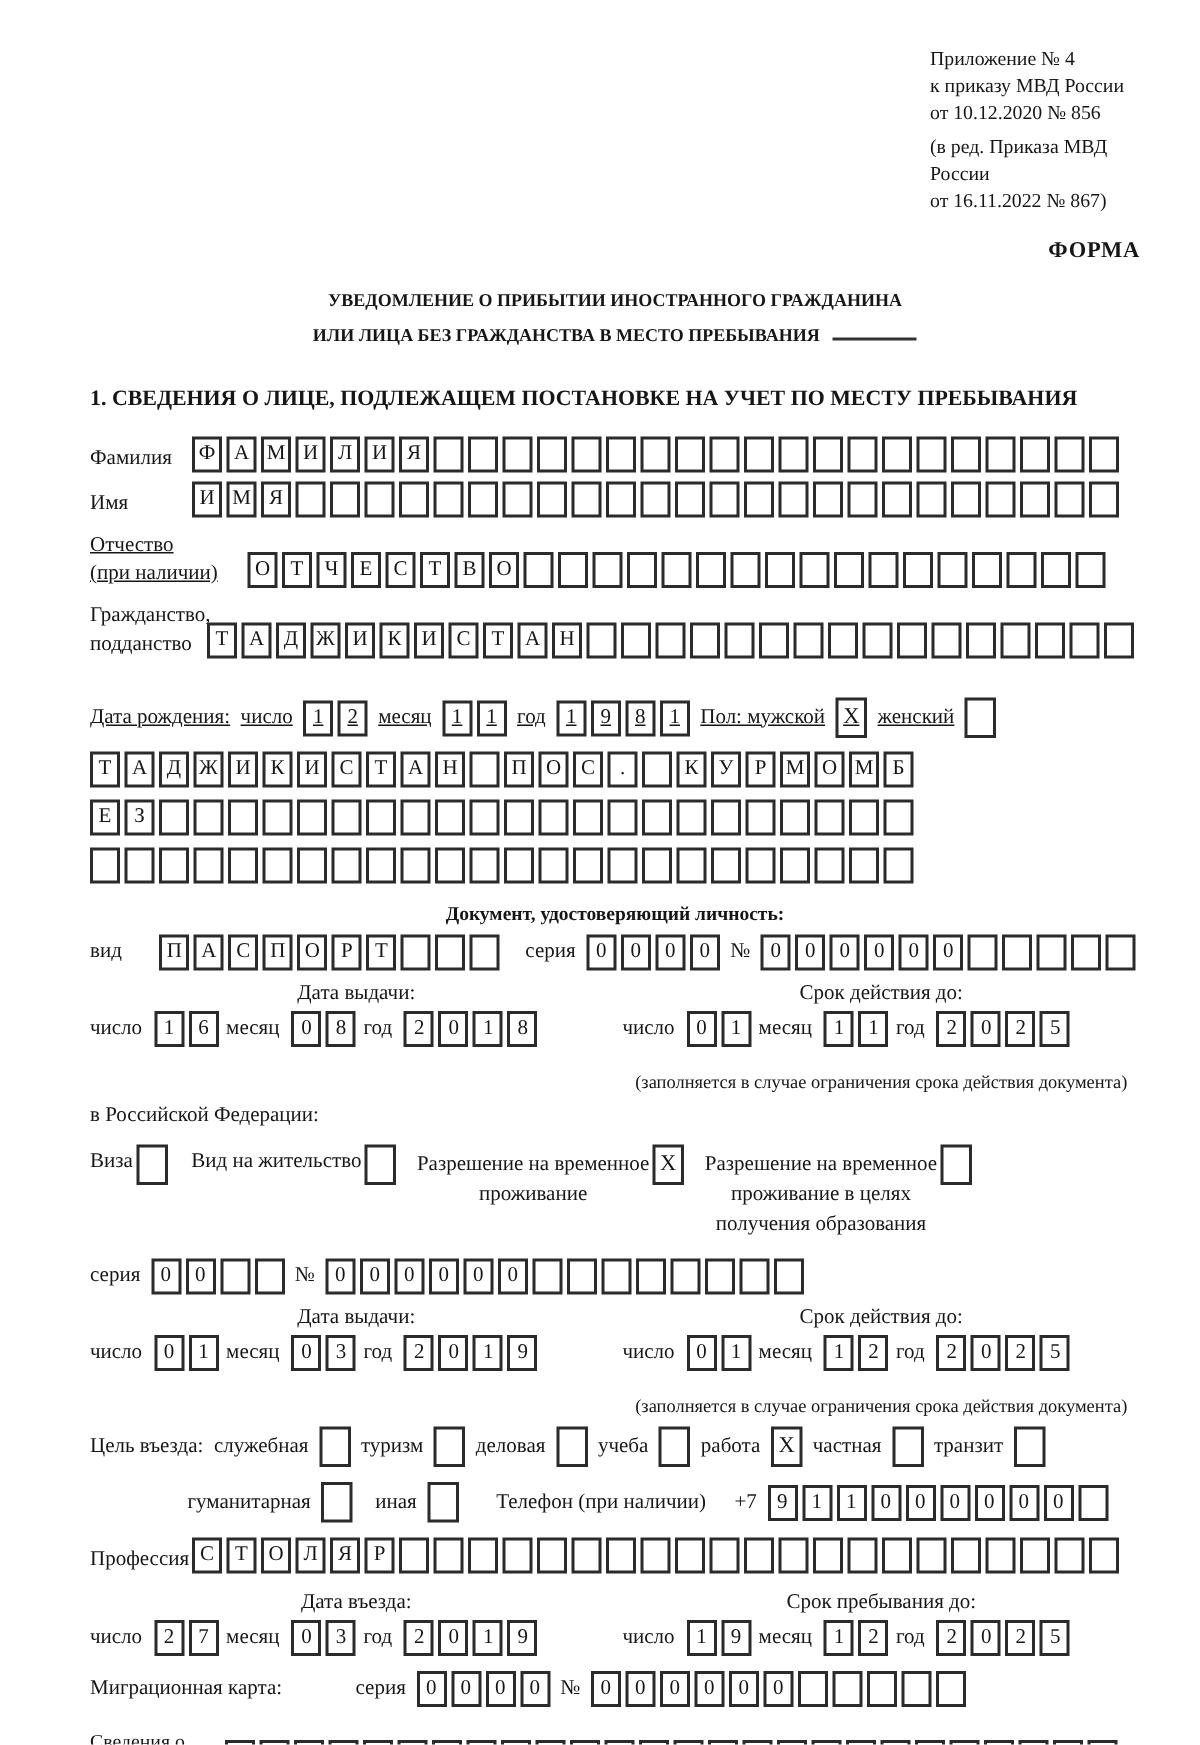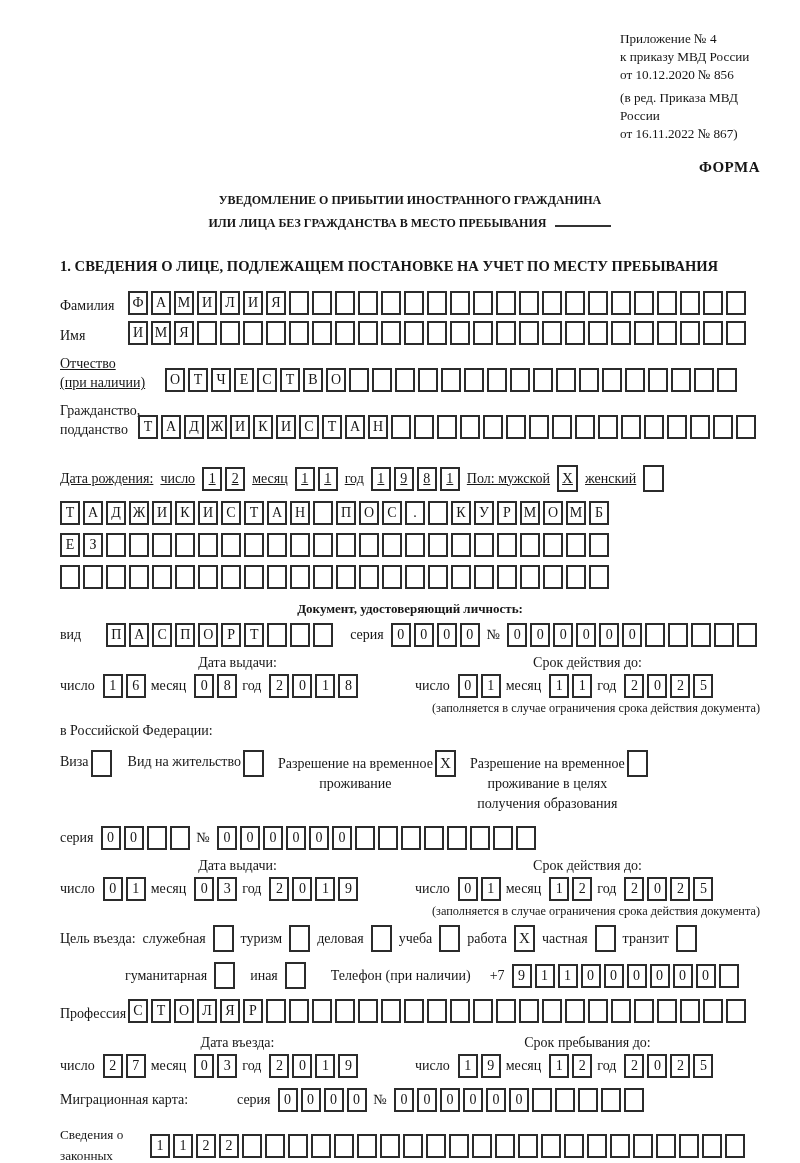--- a/index.html
+++ b/index.html
@@ -29,21 +29,21 @@
   .checkbox{flex:0 0 auto;display:inline-flex;width:21px;height:27px;border:2px solid #2b2b2b;
             box-sizing:border-box;align-items:center;justify-content:center;font-size:15px;}
 
   
   .dates-row{display:flex;margin-bottom:4px;}
   .dg-left{width:355px;flex:0 0 auto;}
   .dg-right{flex:1;}
   .date-head{text-align:center;margin-bottom:3px;}
   .dg-cells{display:flex;align-items:center;gap:5px;}
   .dg-cells .dlbl{margin-right:3px;}
-  .note{font-size:12.3px;text-align:right;margin-top:3px;white-space:nowrap;}
+  .note{font-size:12.3px;text-align:center;margin-top:16px;white-space:nowrap;}
 
   .inline-row{display:flex;align-items:center;gap:7px;flex-wrap:nowrap;}
   .permits{display:flex;align-items:flex-start;gap:2px;margin:8px 0 12px 0;}
   .permits .plbl{padding-top:4px;}
   .multi{white-space:pre-line;text-align:center;line-height:20px;padding-top:4px;}
   .heading-center{font-weight:bold;text-align:center;font-size:13px;margin:4px 0 6px 0;}
   .intro{line-height:22px;}
 </style>
 </head>
 <body>

